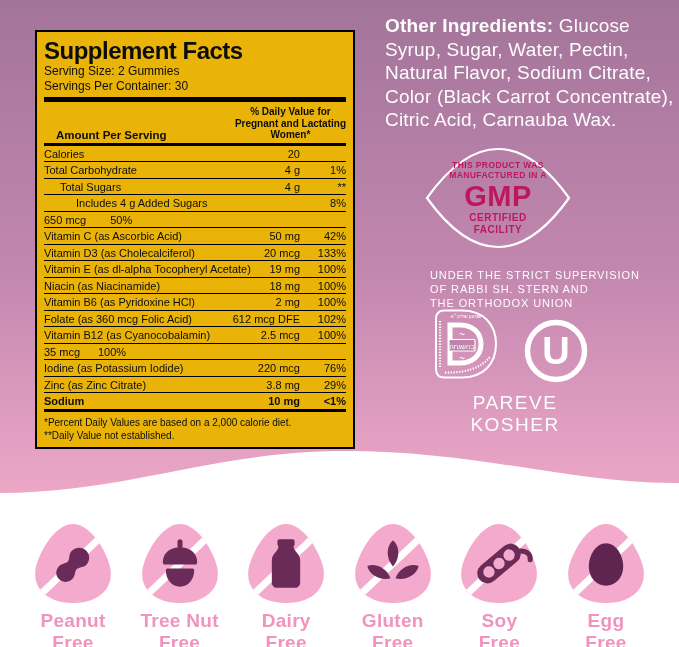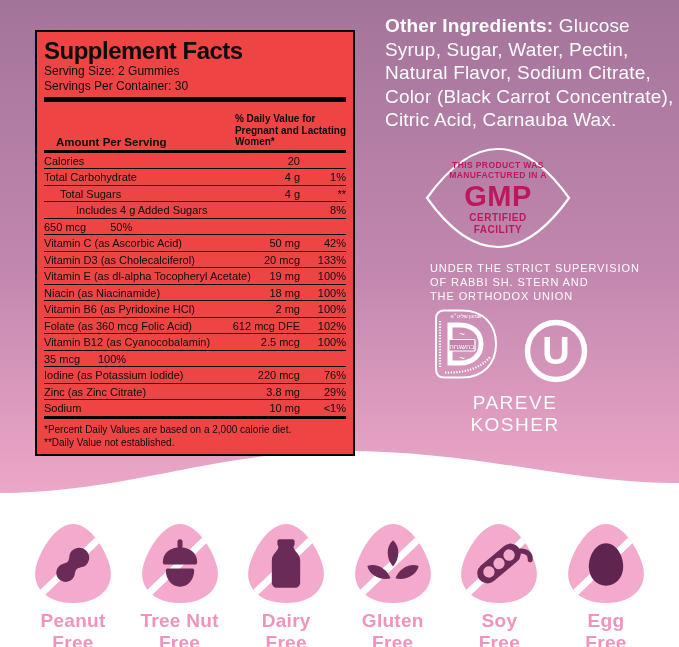--- a/index.html
+++ b/index.html
@@ -7,50 +7,50 @@
   body { font-family:"Liberation Sans", sans-serif; }
   .stage { position:relative; width:679px; height:647px; overflow:hidden; background:#ffffff; }
 
   
   .hero { position:absolute; left:0; top:0; width:679px; height:520px;
           background:linear-gradient(180deg,#a3749a 0%, #c287af 52%, #f2abca 100%); }
   .wave { position:absolute; left:0; top:445px; width:679px; height:76px; display:block; }
 
   
   .sf-panel { position:absolute; left:35px; top:30px; width:320px; min-height:407px;
-              background:#ef4444; border:2px solid #000; padding:5px 7px 5px; color:#0d0d0d; }
+              background:#eab308; border:2px solid #000; padding:5px 7px 5px; color:#0d0d0d; }
   .sf-title { font-size:24px; font-weight:bold; letter-spacing:-0.5px; line-height:27px; }
   .sf-serving { font-size:12px; line-height:15px; }
   .sf-bar { height:5px; background:#000; margin-top:3px; }
   .sf-header { display:flex; justify-content:space-between; align-items:flex-end;
                border-bottom:3px solid #000; padding:4px 0 2px; }
   .sf-amount-header { font-size:11.5px; font-weight:bold;margin-left:12px; }
-  .sf-dv-header { font-size:10px; font-weight:bold; text-align:left; line-height:11.5px;margin-top:7px; }
+  .sf-dv-header { font-size:10px; font-weight:bold; text-align:center; line-height:11.5px; }
   .sf-row { display:flex; align-items:baseline; border-bottom:1px solid #000;
             padding:2px 0 1px; font-size:11px; line-height:12.5px; }
-  .sf-row.last { border-bottom:3px solid #000; }
+  .sf-row.last { border-bottom:3px solid #000;font-weight:bold; }
   .sf-name { flex:1 1 0; min-width:0; white-space:nowrap; }
   .ind1 { padding-left:16px; }
   .ind2 { padding-left:32px; }
   .sf-amt { flex:none; white-space:nowrap; }
   .sf-dv { flex:none; width:46px; text-align:right; white-space:nowrap; }
   .sf-footnotes { padding-top:4px; font-size:10px; line-height:13px; }
 
   
   .other-ing { position:absolute; left:385px; top:14px; width:300px; color:#fdfdfd;
                font-size:19px; line-height:23.5px; letter-spacing:0.2px; }
   .gmp { position:absolute; left:424px; top:146px; width:148px; height:104px; }
   .gmp svg { position:absolute; left:0; top:0; }
   .gmp-text { position:absolute; left:0; top:0; width:148px; height:104px; display:flex;
               flex-direction:column; align-items:center; justify-content:center;
               color:#be185d; text-align:center; }
   .gmp-small { font-size:8.5px; font-weight:bold; letter-spacing:0.4px; line-height:10.5px; }
   .gmp-big { font-size:29px; font-weight:bold; line-height:31px; letter-spacing:0.5px;text-align:center; }
   .gmp-med { font-size:10px; font-weight:bold; line-height:12.5px; letter-spacing:0.5px; }
-  .supervision { position:absolute; left:430px; top:261px; color:#fdfdfd;
+  .supervision { position:absolute; left:430px; top:268px; color:#fdfdfd;
                  font-size:11px; line-height:14px; letter-spacing:0.9px; }
   .d-badge { position:absolute; left:428px; top:308px; }
   .ou-badge { position:absolute; left:522px; top:317px; }
   .kosher-text { position:absolute; left:430px; top:392px; width:170px; text-align:center;
                  color:#fdfdfd; font-size:19px; line-height:22px; letter-spacing:1.5px; }
 
   
   .allergens { position:absolute; left:0; top:521px; width:679px; display:flex;
                justify-content:space-between; padding:0 20px; }
   .allergen { width:106px; display:flex; flex-direction:column; align-items:center; }

